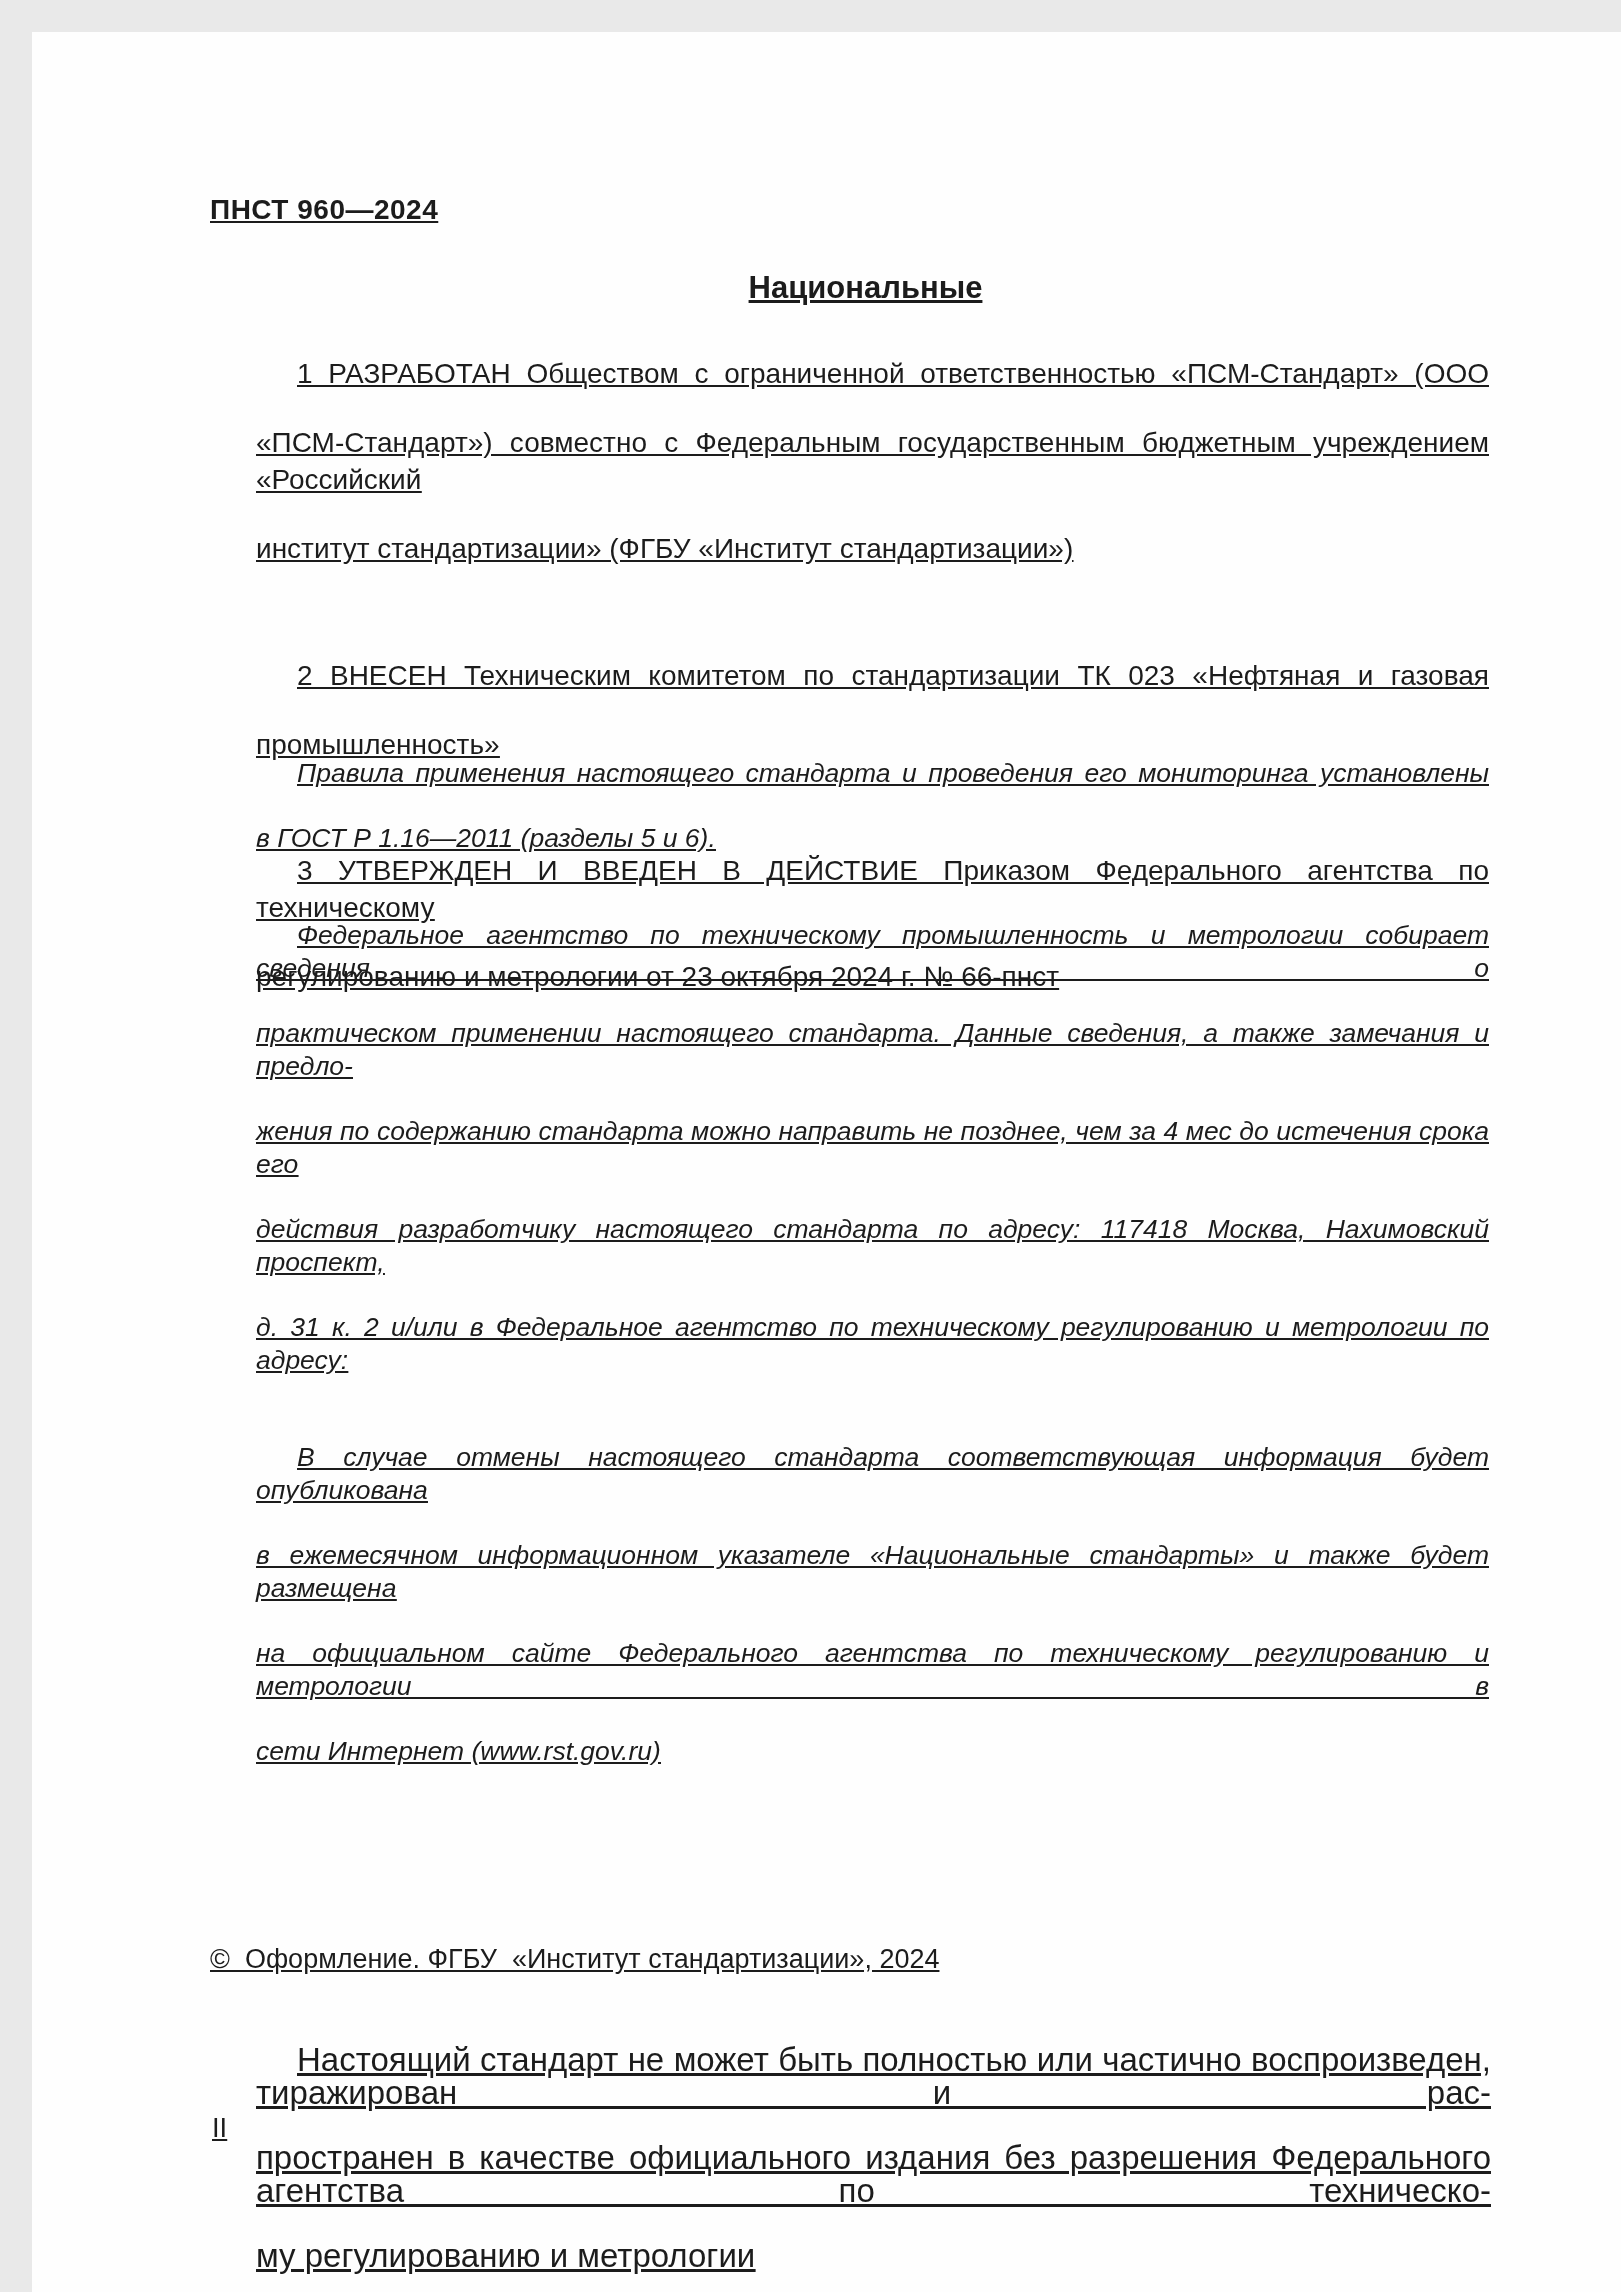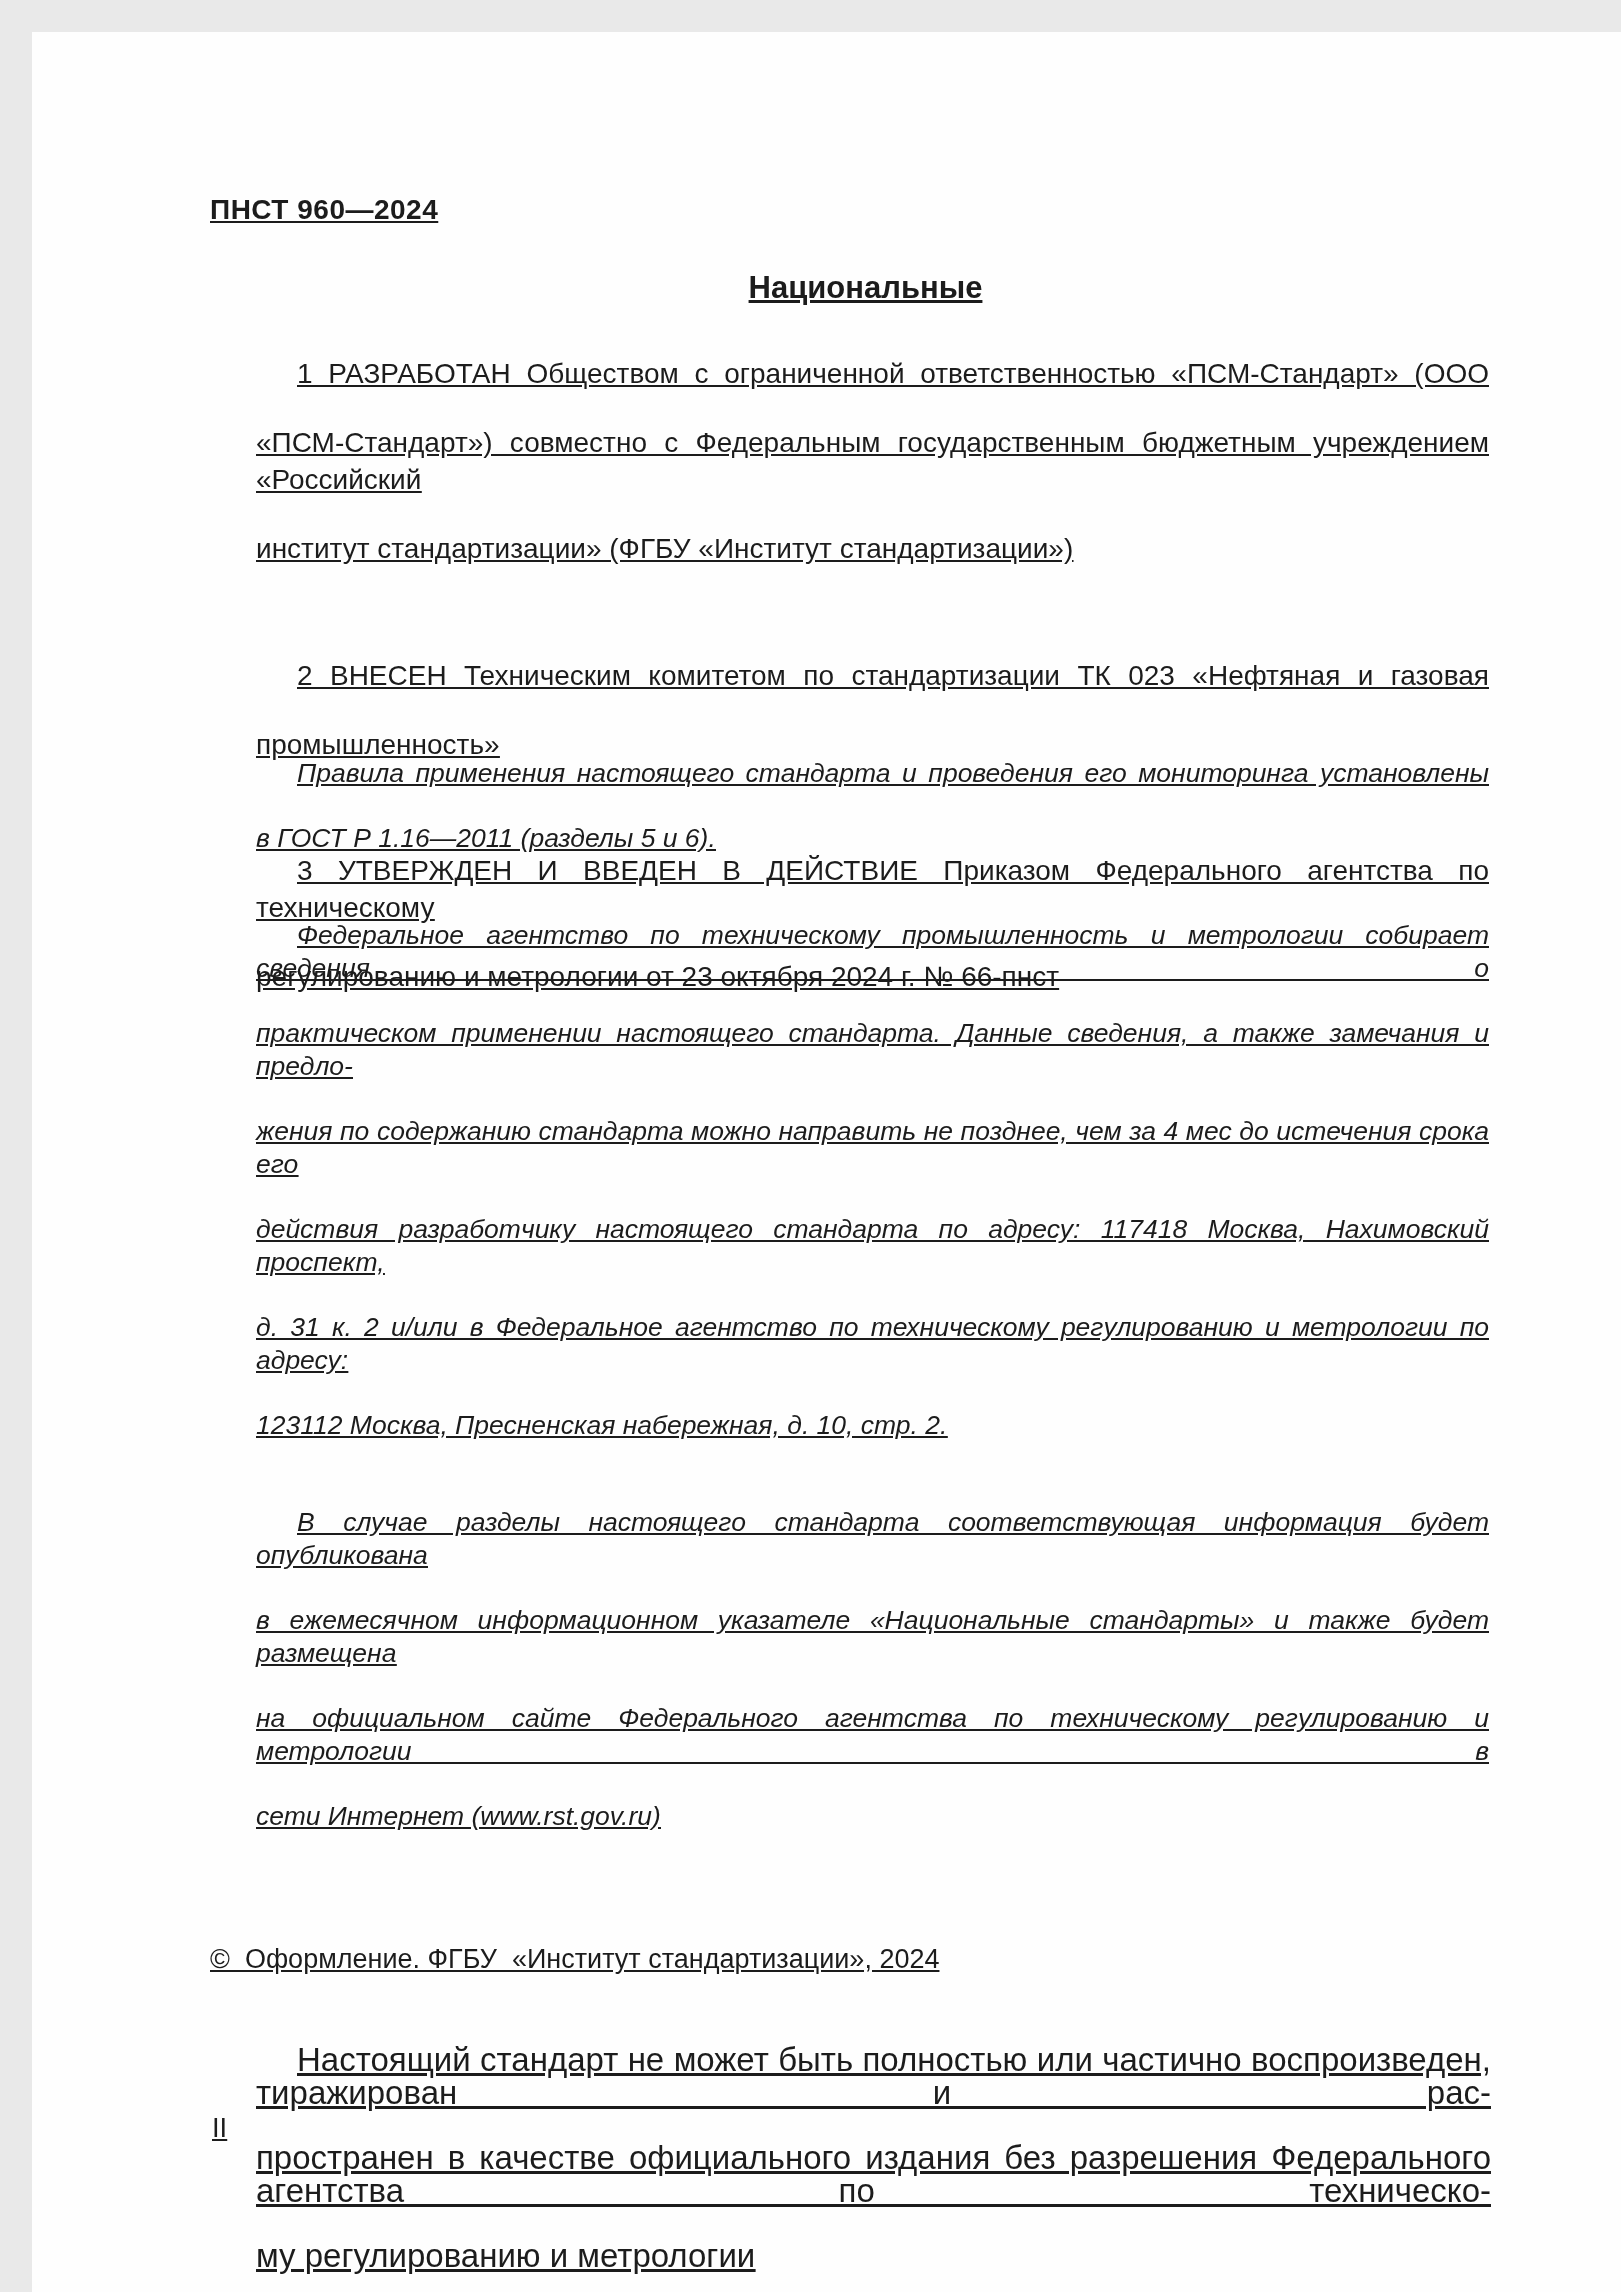--- a/index.html
+++ b/index.html
@@ -111,24 +111,23 @@
       <div class="para">
         <div class="line first">Правила применения настоящего стандарта и проведения его мониторинга установлены</div>
         <div class="line last">в ГОСТ Р 1.16—2011 (разделы 5 и 6).</div>
       </div>
       <div class="para">
         <div class="line first">Федеральное агентство по техническому промышленность и метрологии собирает сведения о</div>
         <div class="line">практическом применении настоящего стандарта. Данные сведения, а также замечания и предло-</div>
         <div class="line">жения по содержанию стандарта можно направить не позднее, чем за 4 мес до истечения срока его</div>
         <div class="line">действия разработчику настоящего стандарта по адресу: 117418 Москва, Нахимовский проспект,</div>
         <div class="line">д. 31 к. 2 и/или в Федеральное агентство по техническому регулированию и метрологии по адресу:</div>
-        <div class="line last">123112 Москва, Пресненская набережная, д. 10, стр. 2.</div>
       </div>
       <div class="para">
-        <div class="line first">В случае разделы настоящего стандарта соответствующая информация будет опубликована</div>
+        <div class="line first">В случае отмены настоящего стандарта соответствующая информация будет опубликована</div>
         <div class="line">в ежемесячном информационном указателе «Национальные стандарты» и также будет размещена</div>
         <div class="line">на официальном сайте Федерального агентства по техническому регулированию и метрологии в</div>
         <div class="line last">сети Интернет (www.rst.gov.ru)</div>
       </div>
     </div>
 
   <div class="copyright">©  Оформление. ФГБУ  «Институт стандартизации», 2024</div>
 
   <div class="restriction">
       <div class="para">

